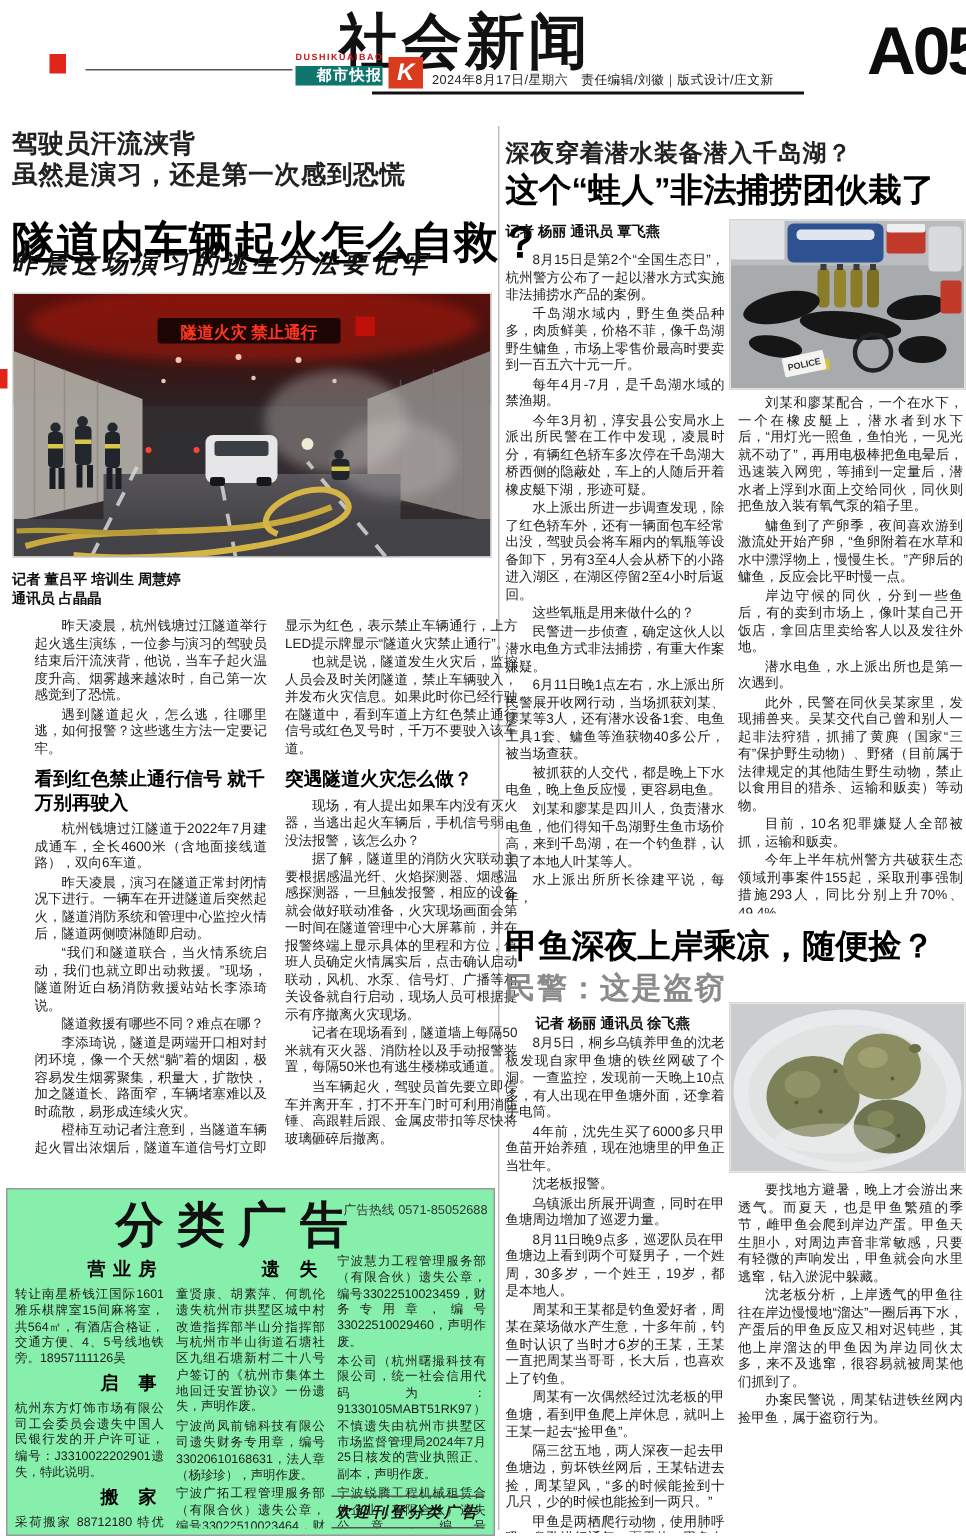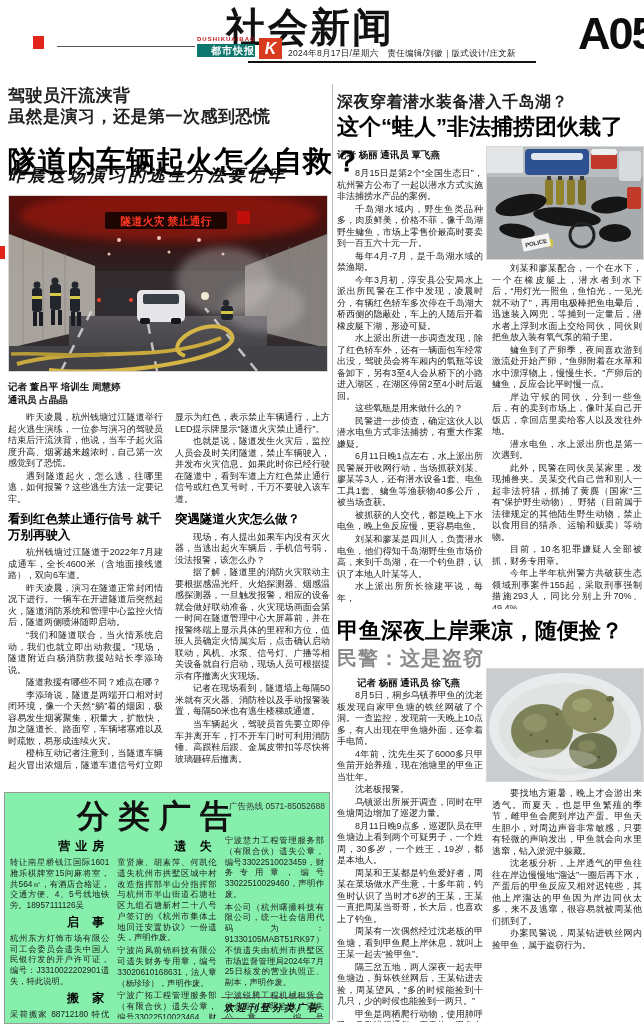--- a/index.html
+++ b/index.html
@@ -26,21 +26,21 @@
   .t-kicker1{left:8px;top:84px;}
   .t-kicker2{left:8px;top:105px;}
   .t-headline{left:8px;top:142px;font-size:29px;font-weight:900;color:#000;letter-spacing:0.5px;}
   .t-deck{left:8px;top:164px;font-size:17px;font-weight:600;font-style:italic;
     font-family:"Liberation Serif","DejaVu Serif",serif;letter-spacing:3px;color:#111;}
   .photo-frame{border:1px solid #d8d8d8;overflow:hidden;}
   .t-photo{left:8px;top:195px;width:318px;height:175px;}
   .byline{font-size:9.5px;font-weight:700;color:#111;line-height:13px;}
   .t-byline{left:8px;top:380px;}
   .bodycols{column-count:2;column-gap:12px;column-fill:auto;overflow:hidden;}
-  .t-body{left:8px;top:412px;width:322px;height:374px;}
+  .t-body{left:23px;top:412px;width:322px;height:374px;}
   .para{font-size:9px;line-height:1.28;text-align:justify;text-indent:2em;margin:0 0 1px 0;color:#1c1c1c;}
   .subhead{font-size:12.5px;font-weight:800;color:#000;margin:7px 0 4px 0;line-height:1.25;}
   
   .d-kicker{left:337px;top:92px;}
   .d-headline{left:337px;top:112px;font-size:22px;font-weight:900;color:#000;}
   .d-byline{left:337px;top:148px;}
   .d-photo{left:486px;top:146px;width:156px;height:112px;}
   .textcol{overflow:hidden;}
   .d-col1{left:337px;top:168px;width:146px;height:440px;}
   .d-col2{left:492px;top:263px;width:150px;height:346px;}
@@ -251,21 +251,21 @@
     <p class="para">被抓获的人交代，都是晚上下水电鱼，晚上鱼反应慢，更容易电鱼。</p>
     <p class="para">刘某和廖某是四川人，负责潜水电鱼，他们得知千岛湖野生鱼市场价高，来到千岛湖，在一个钓鱼群，认识了本地人叶某等人。</p>
     <p class="para">水上派出所所长徐建平说，每年，</p>
   </div>
 <div class="abs textcol d-col2">
     <p class="para">刘某和廖某配合，一个在水下，一个在橡皮艇上，潜水者到水下后，“用灯光一照鱼，鱼怕光，一见光就不动了”，再用电极棒把鱼电晕后，迅速装入网兜，等捕到一定量后，潜水者上浮到水面上交给同伙，同伙则把鱼放入装有氧气泵的箱子里。</p>
     <p class="para">鳙鱼到了产卵季，夜间喜欢游到激流处开始产卵，“鱼卵附着在水草和水中漂浮物上，慢慢生长。”产卵后的鳙鱼，反应会比平时慢一点。</p>
     <p class="para">岸边守候的同伙，分到一些鱼后，有的卖到市场上，像叶某自己开饭店，拿回店里卖给客人以及发往外地。</p>
     <p class="para">潜水电鱼，水上派出所也是第一次遇到。</p>
     <p class="para">此外，民警在同伙吴某家里，发现捕兽夹。吴某交代自己曾和别人一起非法狩猎，抓捕了黄麂（国家“三有”保护野生动物）、野猪（目前属于法律规定的其他陆生野生动物，禁止以食用目的猎杀、运输和贩卖）等动物。</p>
-    <p class="para">目前，10名犯罪嫌疑人全部被抓，财务专用章。</p>
+    <p class="para">目前，10名犯罪嫌疑人全部被抓，运输和贩卖。</p>
     <p class="para">今年上半年杭州警方共破获生态领域刑事案件155起，采取刑事强制措施293人，同比分别上升70%、49.4%。</p>
   </div>
 
 <div class="abs u-headline">甲鱼深夜上岸乘凉，随便捡？</div>
 <div class="abs u-subhead">民警：这是盗窃</div>
 <div class="abs byline u-byline">记者 杨丽 通讯员 徐飞燕</div>
 
 <div class="abs photo-frame u-photo">
   <svg width="156" height="112" viewBox="0 0 156 112">
     <rect width="156" height="112" fill="#c9cdd0"></rect>

